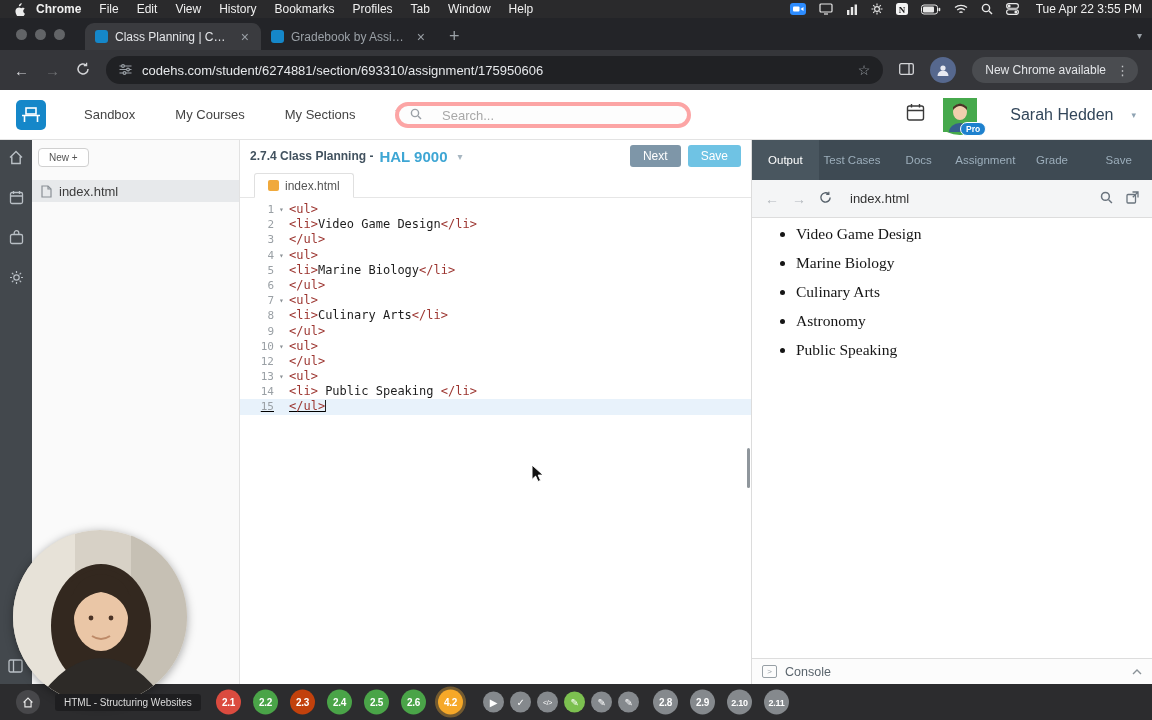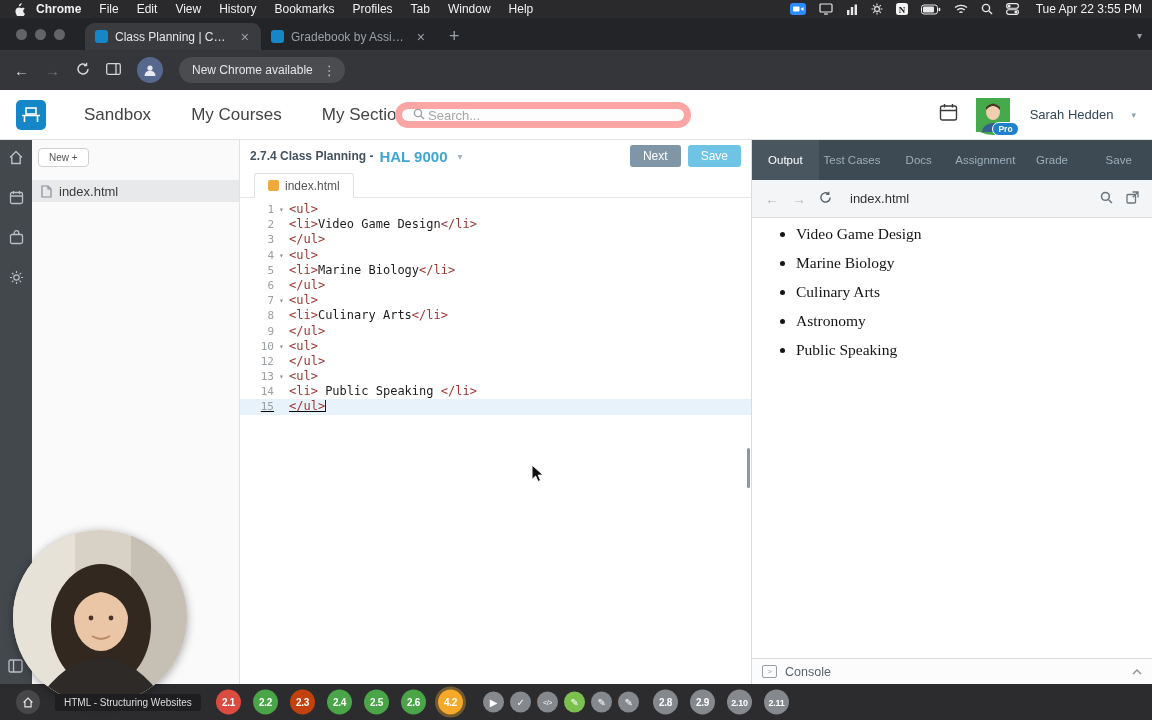--- a/index.html
+++ b/index.html
@@ -37,29 +37,29 @@
   .url-pill{flex:1;height:28px;border-radius:14px;background:#202124;display:flex;align-items:center;padding:0 13px;gap:10px;min-width:0;}
   .url-text{color:#e6e8eb;font-size:13px;flex:1;white-space:nowrap;overflow:hidden;}
   .star{color:#9aa0a6;font-size:14px;}
   .profile-av{width:26px;height:26px;border-radius:50%;background:#56688e;display:flex;align-items:center;justify-content:center;flex:none;}
   .update-pill{height:26px;border-radius:13px;background:#4a4c50;color:#e4e6e9;font-size:12px;display:flex;align-items:center;padding:0 6px 0 13px;gap:7px;white-space:nowrap;}
   .kebab{color:#c3c5c8;font-size:13px;padding:0 3px;}
 
   
   .chs-header{height:50px;background:#fff;border-bottom:1px solid #e3e3e3;display:flex;align-items:center;padding:0 16px;position:relative;}
   .chs-logo{width:30px;height:30px;border-radius:5px;background:#1587c9;display:flex;align-items:center;justify-content:center;flex:none;}
-  .chs-nav{display:flex;gap:40px;margin-left:38px;font-size:17px;color:#444;}
+  .chs-nav{display:flex;gap:40px;margin-left:38px;font-size:13px;color:#444;}
   .chs-nav-item{cursor:default;}
-  .chs-search{position:absolute;left:395px;top:12px;width:296px;height:26px;border:7px solid #fca5a5;border-radius:13px;background:#fdfdfd;display:flex;align-items:center;padding:0 11px;gap:3px;}
+  .chs-search{position:absolute;left:395px;top:12px;width:296px;height:26px;border:4px solid #fca5a5;border-radius:13px;background:#fdfdfd;display:flex;align-items:center;padding:0 11px;gap:20px;}
   .search-ph{color:#a8a8a8;font-size:13px;}
   .chs-right{margin-left:auto;display:flex;align-items:center;gap:18px;}
   .avatar-wrap{position:relative;width:34px;height:34px;}
   .chs-avatar{width:34px;height:34px;border-radius:50%;overflow:hidden;background:#46a94c;}
   .pro{position:absolute;bottom:-4px;right:-9px;background:#1e81ce;color:#fff;font-size:8.5px;font-weight:bold;padding:1px 5px;border-radius:7px;border:1.5px solid #fff;}
-  .user-name{font-size:13px;color:#32465a;margin-left:2px;}
+  .user-name{font-size:16px;color:#32465a;margin-left:15px;}
   .user-chev{color:#8fa3b3;font-size:9px;}
 
   
   .content{display:flex;height:544px;}
   .iconstrip{width:32px;background:#43484d;position:relative;display:flex;flex-direction:column;align-items:center;padding-top:9px;gap:24px;flex:none;}
   .strip-ic{height:16px;display:flex;align-items:center;}
   .strip-bottom{position:absolute;bottom:10px;left:8px;}
 
   .filebar{width:208px;background:#fafafa;border-right:1px solid #e2e2e2;flex:none;}
   .new-btn{display:inline-block;margin:8px 0 0 6px;padding:3px 10px;border:1px solid #d0d0d0;border-radius:4px;background:#fff;color:#555;font-size:10px;}
@@ -230,20 +230,30 @@
     <span class="ts-chevron">▾</span>
   </div>
 
   <div class="addressbar">
     <span class="nav-ic">←</span>
     <span class="nav-ic disabled">→</span>
     <span class="nav-ic"><svg width="14" height="14" viewBox="0 0 14 14" fill="none" stroke="#d4d5d8" stroke-width="1.5">
           <path d="M12 7a5 5 0 1 1-1.6-3.7"></path>
           <path d="M10.6 0.8v2.8H7.8" stroke-width="1.3"></path>
         </svg></span>
+    <div class="url-pill">
+      <span><svg width="13" height="11" viewBox="0 0 13 11" fill="none" stroke="#9aa0a6" stroke-width="1.2">
+            <path d="M0.5 2h12M0.5 5.5h12M0.5 9h12"></path>
+            <circle cx="4" cy="2" r="1.4" fill="#202124"></circle>
+            <circle cx="9" cy="5.5" r="1.4" fill="#202124"></circle>
+            <circle cx="5.5" cy="9" r="1.4" fill="#202124"></circle>
+          </svg></span>
+      <span class="url-text">codehs.com/student/6274881/section/693310/assignment/175950606</span>
+      <span class="star">☆</span>
+    </div>
     <span><svg width="15" height="12" viewBox="0 0 15 12" fill="none" stroke="#d4d5d8" stroke-width="1.3">
           <rect x="0.7" y="0.7" width="13.6" height="10.6" rx="1.5"></rect>
           <path d="M10 0.7v10.6"></path>
         </svg></span>
     <span class="profile-av">
         <svg width="14" height="14" viewBox="0 0 14 14" fill="#e8eaf2">
           <circle cx="7" cy="5" r="2.6"></circle>
           <path d="M1.5 13a5.5 5.5 0 0 1 11 0z"></path>
         </svg>
       </span>

